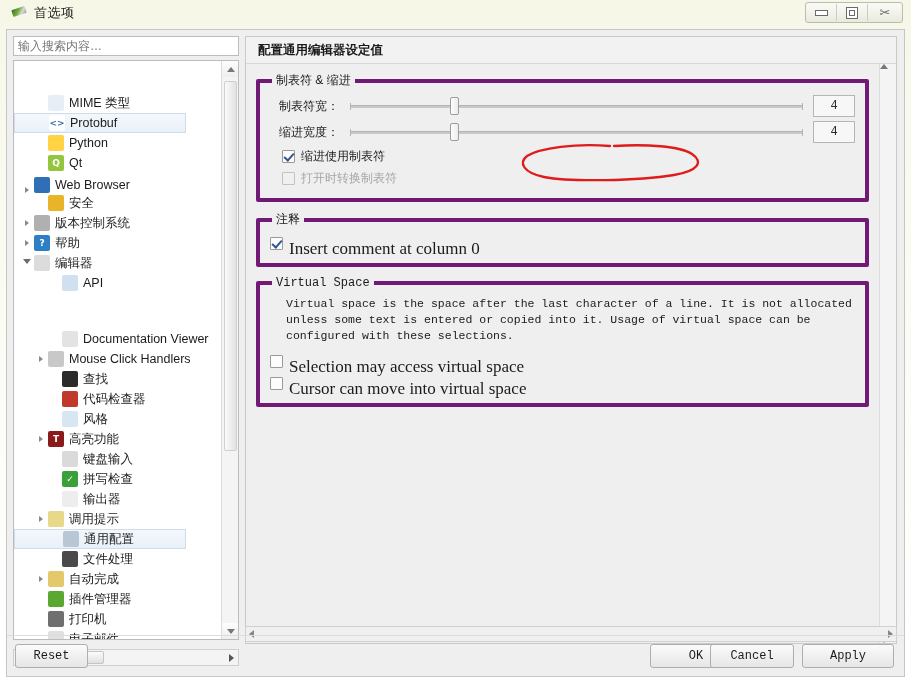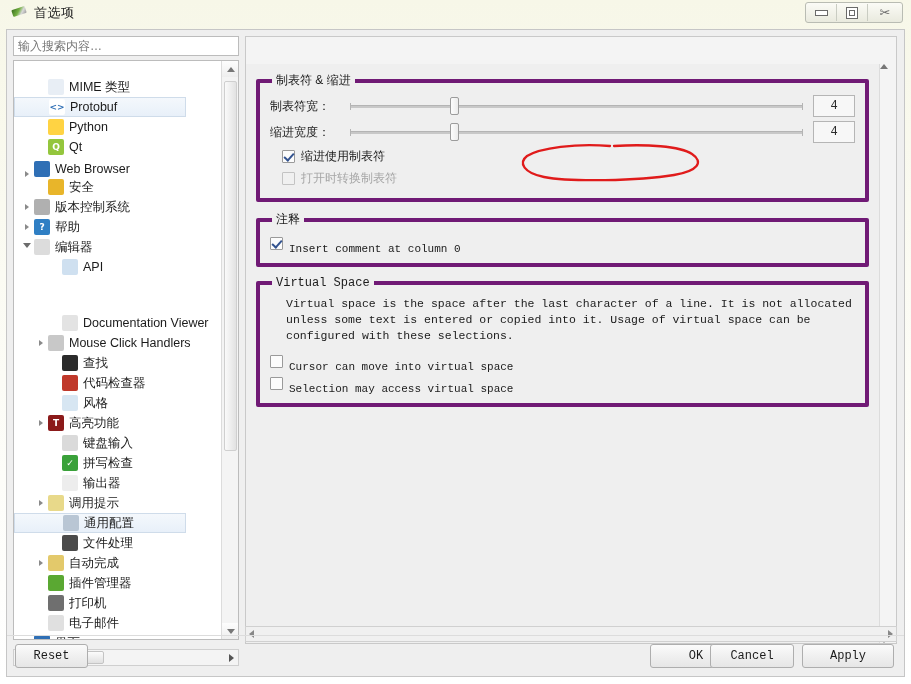--- a/index.html
+++ b/index.html
@@ -74,21 +74,21 @@
   }
   .tree-wrap {
     position: absolute; left: 0; top: 24px;
     width: 226px; height: 580px;
     background: #ffffff;
     border: 1px solid #bcbcbc;
     box-sizing: border-box;
     overflow: hidden;
   }
   .tree {
-    position: absolute; left: 0; top: 0; width: 172px; height: 100%;
+    position: absolute; left: 0; top: 16px; width: 172px; height: 100%;
     padding-top: 16px;
     box-sizing: border-box;
   }
   .tnode {
     display: flex; align-items: center;
     height: 20px; font-size: 12.5px; color: #1b1b1b;
     position: relative; white-space: nowrap;
   }
   .tnode.sel {
     background: linear-gradient(to bottom,#f4f8fc 0%,#e8f0f9 100%);
@@ -182,21 +182,21 @@
   }
   fieldset.group > legend {
     font-size: 12px; color: #1b1b1b; padding: 0 4px; margin-left: 2px;
   }
   legend.mono { font-family: "Liberation Mono", monospace; font-size: 11.5px; }
 
   .row {
     display: flex; align-items: center; height: 26px;
   }
   .row-label {
-    width: 78px; font-size: 12px; color: #1b1b1b; flex: 0 0 78px;
+    width: 78px; font-size: 12px; color: #1b1b1b; flex: 0 0 78px; text-align: center;
   }
   .slider {
     position: relative; flex: 1; height: 20px; margin: 0 10px 0 2px;
   }
   .slider .groove {
     position: absolute; left: 0; right: 0; top: 9px; height: 2px;
     background: #c8c8c8; border-top: 1px solid #b4b4b4;
   }
   .slider .groove::before, .slider .groove::after {
     content: ""; position: absolute; top: -3px; width: 1px; height: 7px; background: #b4b4b4;
@@ -224,21 +224,21 @@
     box-sizing: border-box; position: relative; border-radius: 1px;
   }
   .cb.checked::after {
     content: ""; position: absolute; left: 3px; top: 0px;
     width: 4px; height: 8px;
     border: solid #33538f; border-width: 0 2px 2px 0;
     transform: rotate(42deg);
   }
   .cb.dis { border-color: #c3c3c3; background: #f0f0f0; }
   .cb-label { font-size: 12px; color: #1b1b1b; }
-  .cb-label.mono { font-family: Liberation Mono, monospace; font-size: 11px; margin-top: 12px; }
+  .cb-label.mono { font-family: Liberation Serif, serif; font-size: 17px; margin-top: 12px; }
   .cb-label.dis { color: #a6a6a6; }
 
   .two-col { display: flex; }
   .two-col .col-left { width: 300px; }
   .two-col .col-right { flex: 1; padding-left: 12px; }
 
   .desc {
     font-family: "Liberation Mono", monospace;
     font-size: 11.5px; color: #1b1b1b; line-height: 16px;
     margin: 2px 0 6px 16px;
@@ -479,20 +479,21 @@
           <div class="a"></div>
         </div>
       <div class="h-thumb">|||</div>
       <div style="flex:1"></div>
       <div class="hb hb-r">
           <div class="a"></div>
         </div>
     </div>
 
     <div class="right-pane">
+      <div class="rp-header">配置通用编辑器设定值</div>
 
       <div class="rp-scroll-area">
 
         <fieldset class="group">
           <legend>制表符 &amp; 缩进</legend>
 
           <div class="row">
             <div class="row-label">制表符宽：</div>
             <div class="slider">
               <div class="groove"></div>
@@ -530,25 +531,25 @@
             <span class="cb checked"></span>
             <span class="cb-label mono">Insert comment at column 0</span>
           </div>
         </fieldset>
 
         <fieldset class="group">
           <legend class="mono">Virtual Space</legend>
           <div class="desc">Virtual space is the space after the last character of a line. It is not allocated unless some text is entered or copied into it. Usage of virtual space can be configured with these selections.</div>
           <div class="cb-row">
             <span class="cb"></span>
-            <span class="cb-label mono">Cursor can move into virtual space</span>
+            <span class="cb-label mono">Selection may access virtual space</span>
           </div>
           <div class="cb-row">
             <span class="cb"></span>
-            <span class="cb-label mono">Selection may access virtual space</span>
+            <span class="cb-label mono">Cursor can move into virtual space</span>
           </div>
         </fieldset>
 
       </div>
 
       <div class="rp-vscroll">
         <div class="sb-arrow sb-up">
             <div class="a"></div>
           </div>
         <div class="sb-arrow sb-dn" style="position:absolute;bottom:0;">

